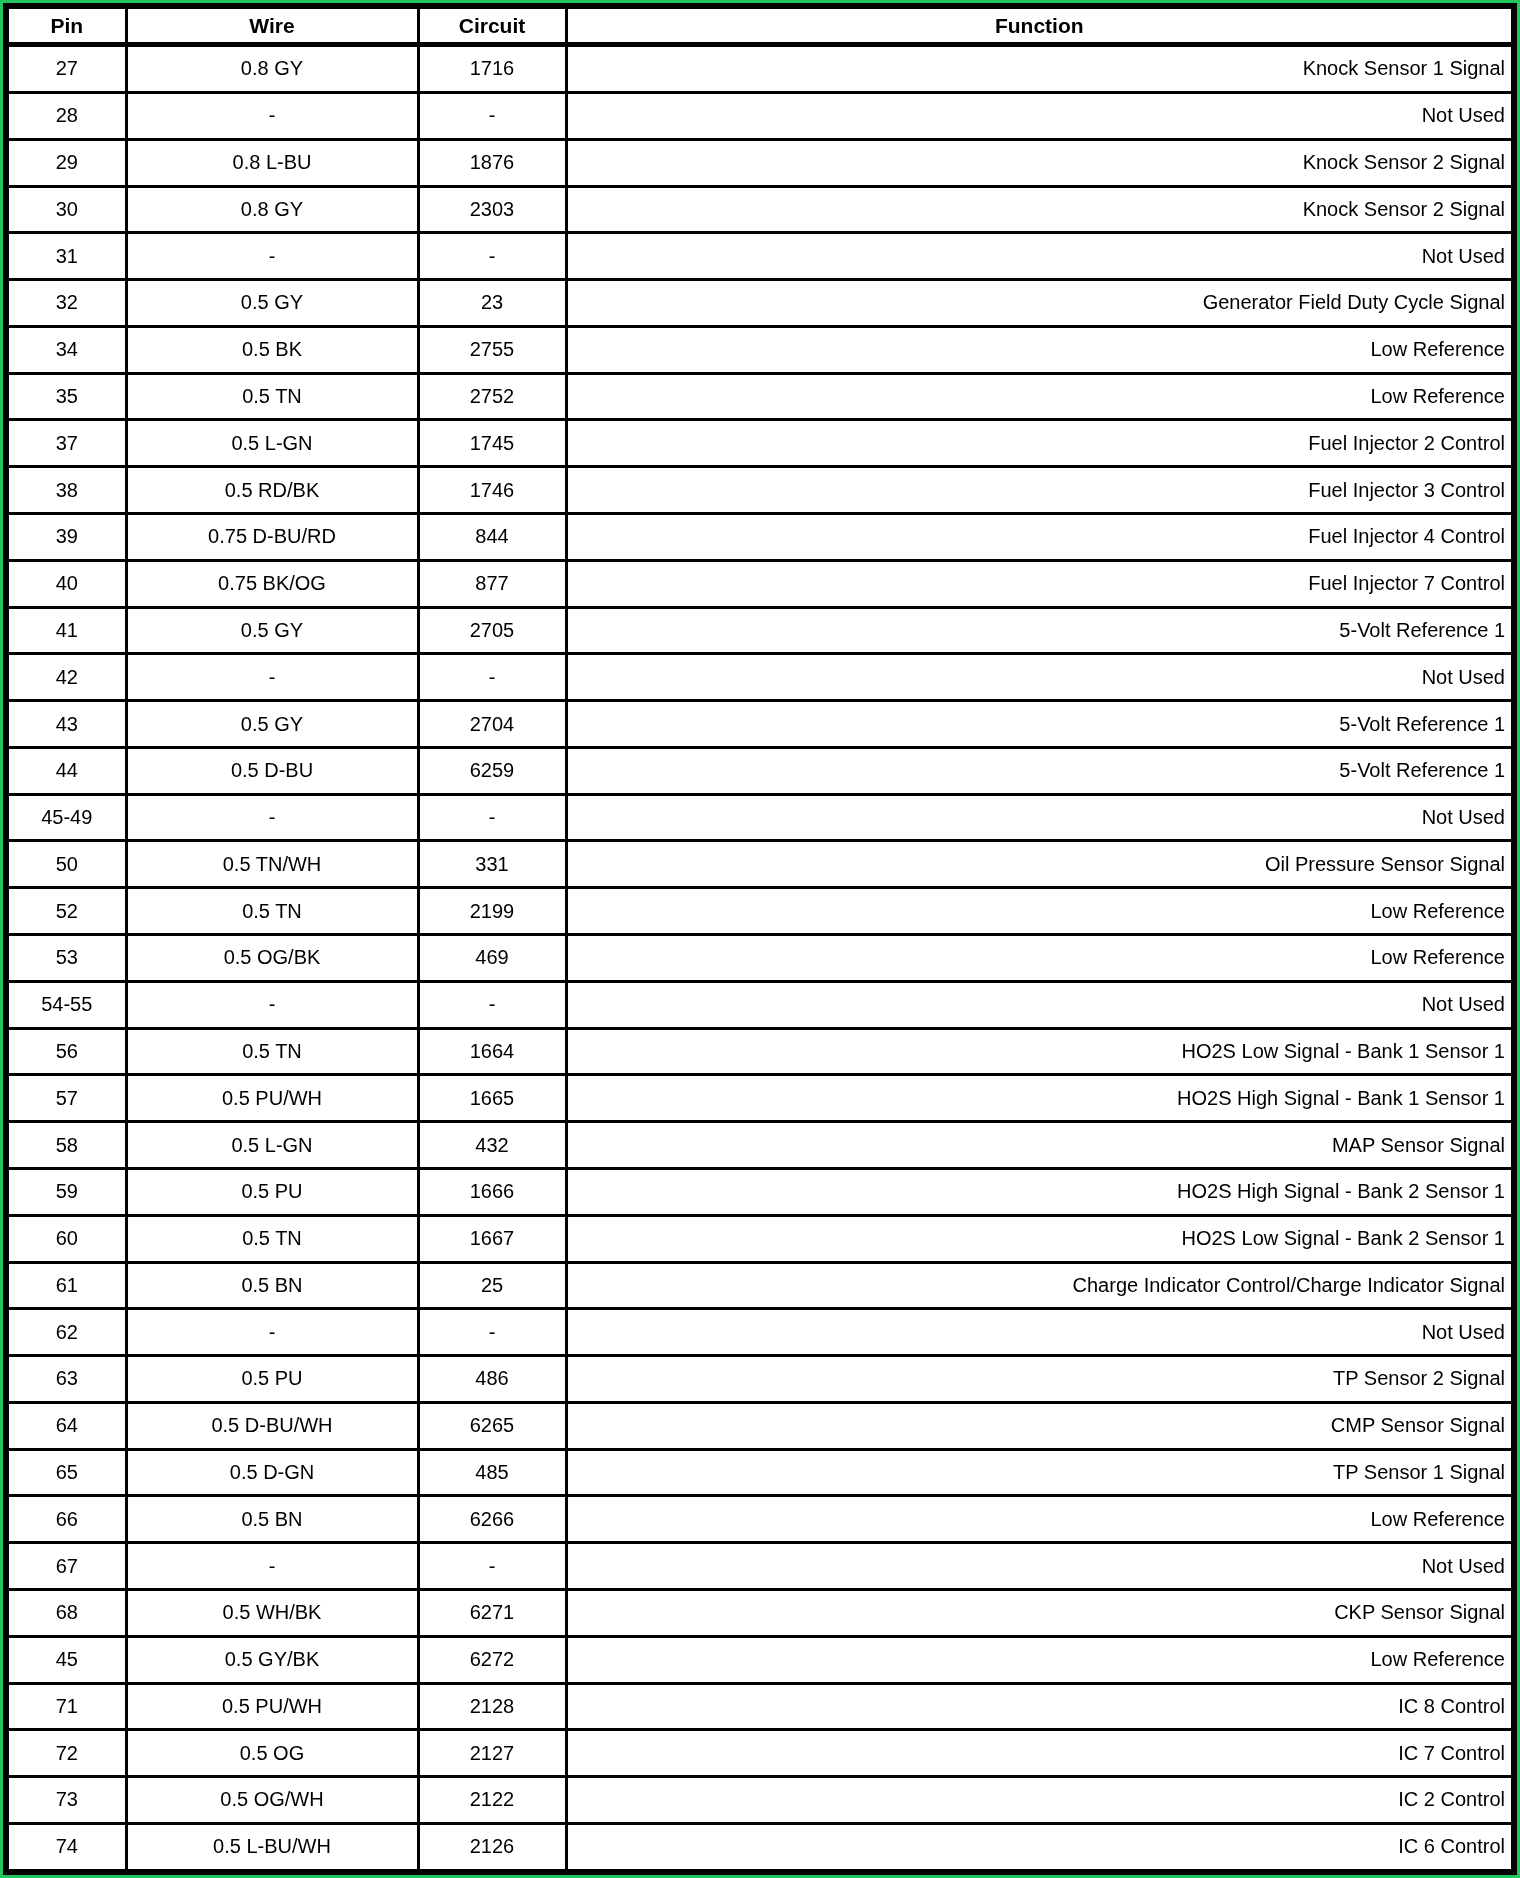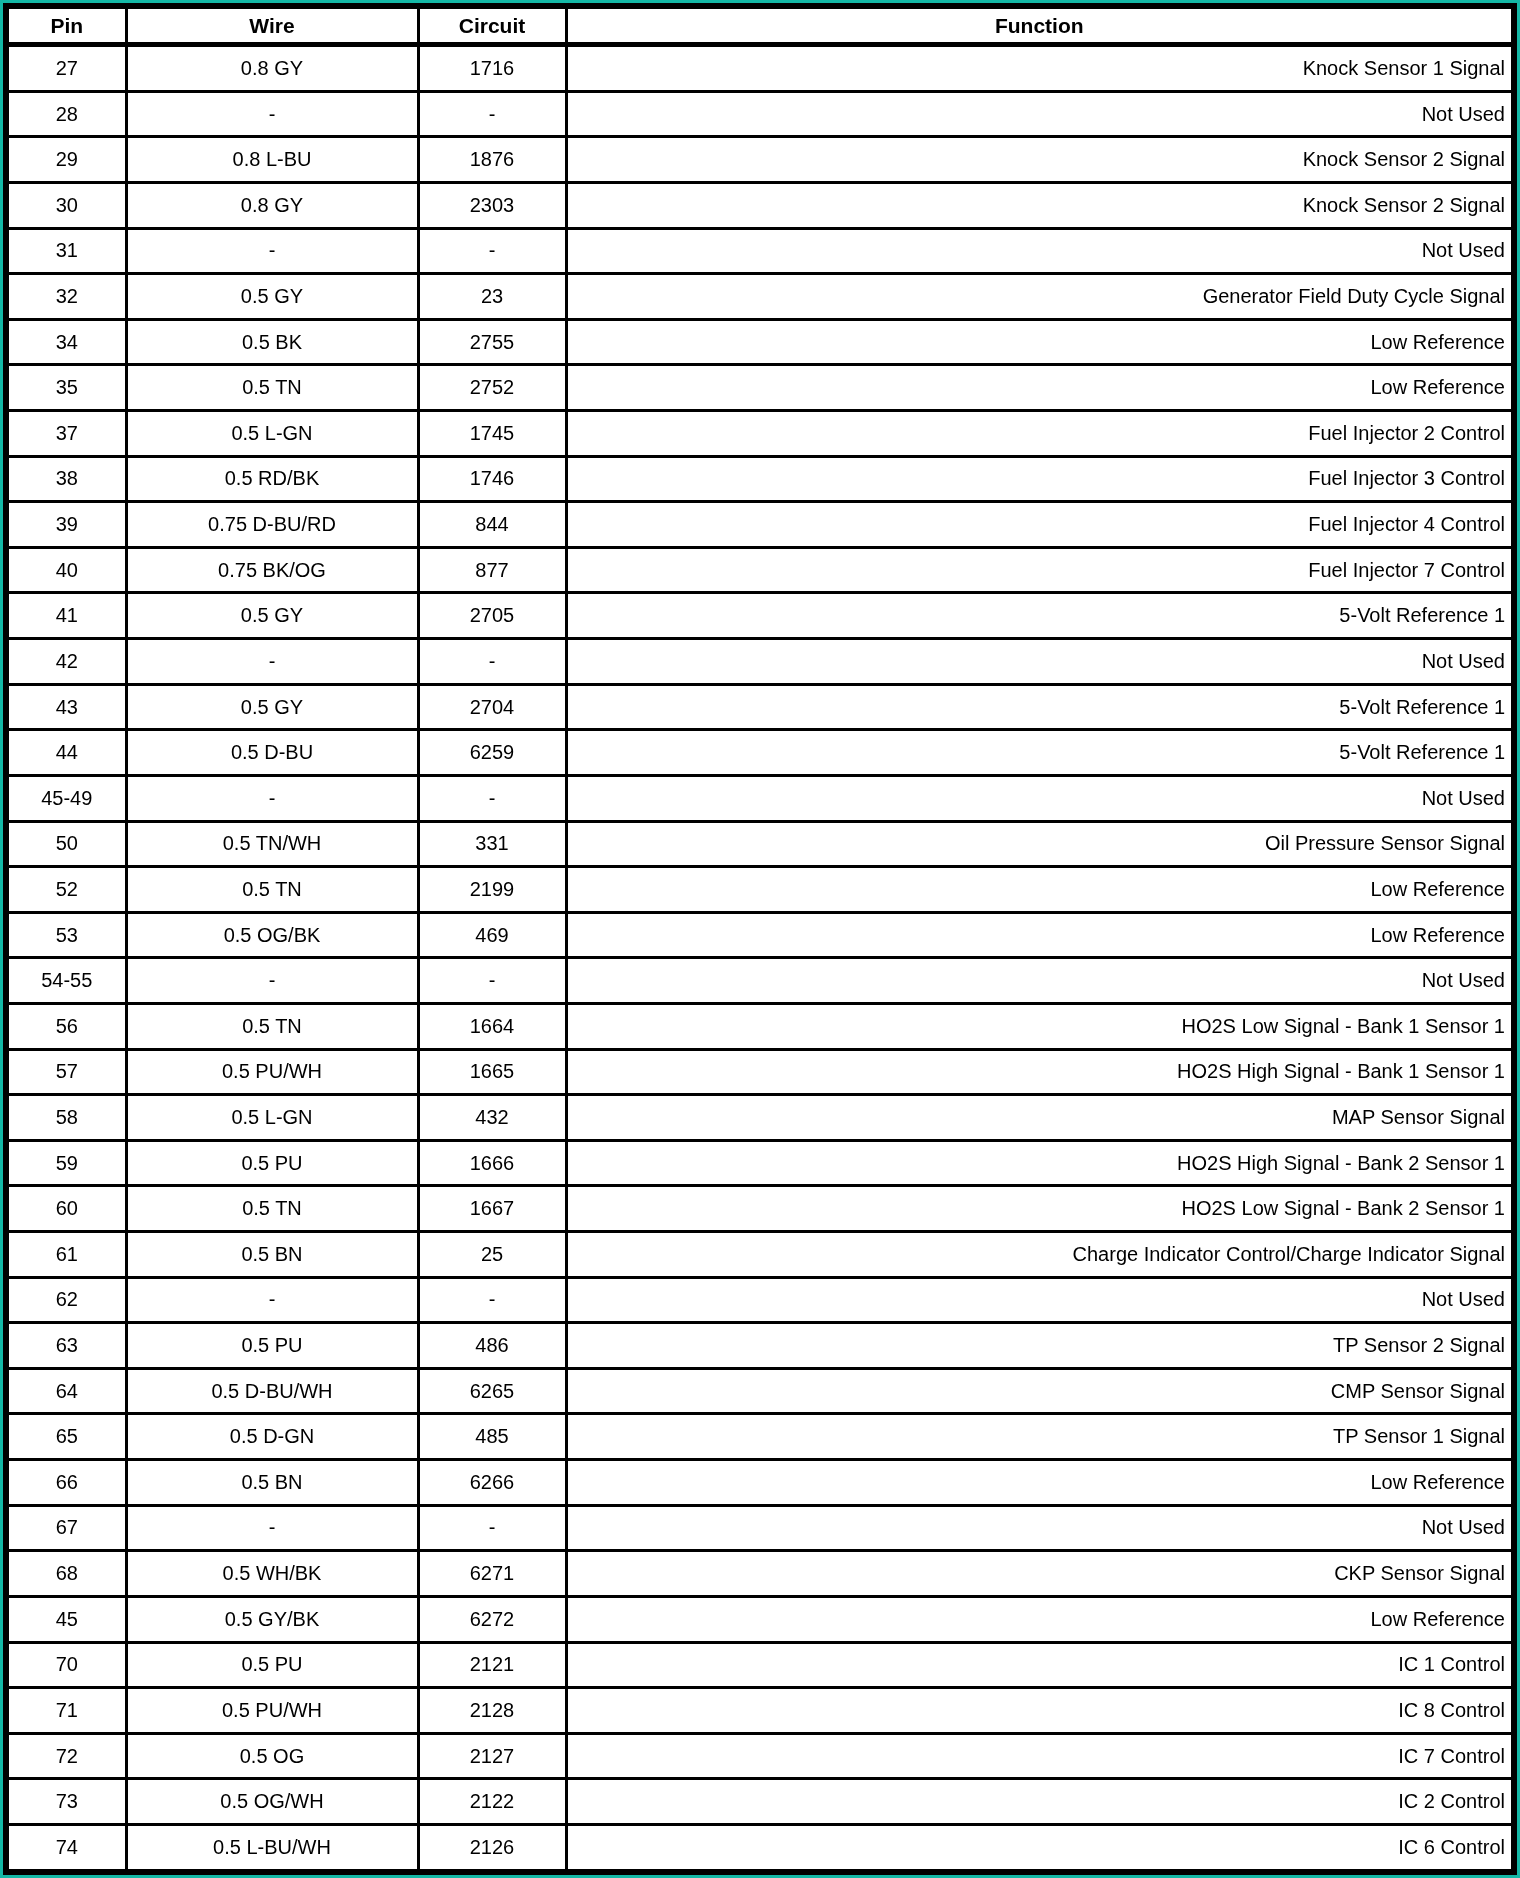--- a/index.html
+++ b/index.html
@@ -4,21 +4,21 @@
 <style>
   html, body {
     margin: 0;
     padding: 0;
     background: #ffffff;
     width: 1520px;
   }
   .page {
     width: 1520px;
     height: 1878px;
-    background: #14b8a6;
+    background: #22c55e;
     box-sizing: border-box;
     padding: 3px;
     font-family: "Liberation Sans", sans-serif;
     color: #000000;
   }
   table.pinout {
     border-collapse: collapse;
     table-layout: fixed;
     width: 100%;
     height: 100%;
@@ -277,26 +277,20 @@
           <td class="c-circuit">6271</td>
           <td class="c-function">CKP Sensor Signal</td>
         </tr>
         <tr>
           <td class="c-pin">45</td>
           <td class="c-wire">0.5 GY/BK</td>
           <td class="c-circuit">6272</td>
           <td class="c-function">Low Reference</td>
         </tr>
         <tr>
-          <td class="c-pin">70</td>
-          <td class="c-wire">0.5 PU</td>
-          <td class="c-circuit">2121</td>
-          <td class="c-function">IC 1 Control</td>
-        </tr>
-        <tr>
           <td class="c-pin">71</td>
           <td class="c-wire">0.5 PU/WH</td>
           <td class="c-circuit">2128</td>
           <td class="c-function">IC 8 Control</td>
         </tr>
         <tr>
           <td class="c-pin">72</td>
           <td class="c-wire">0.5 OG</td>
           <td class="c-circuit">2127</td>
           <td class="c-function">IC 7 Control</td>

